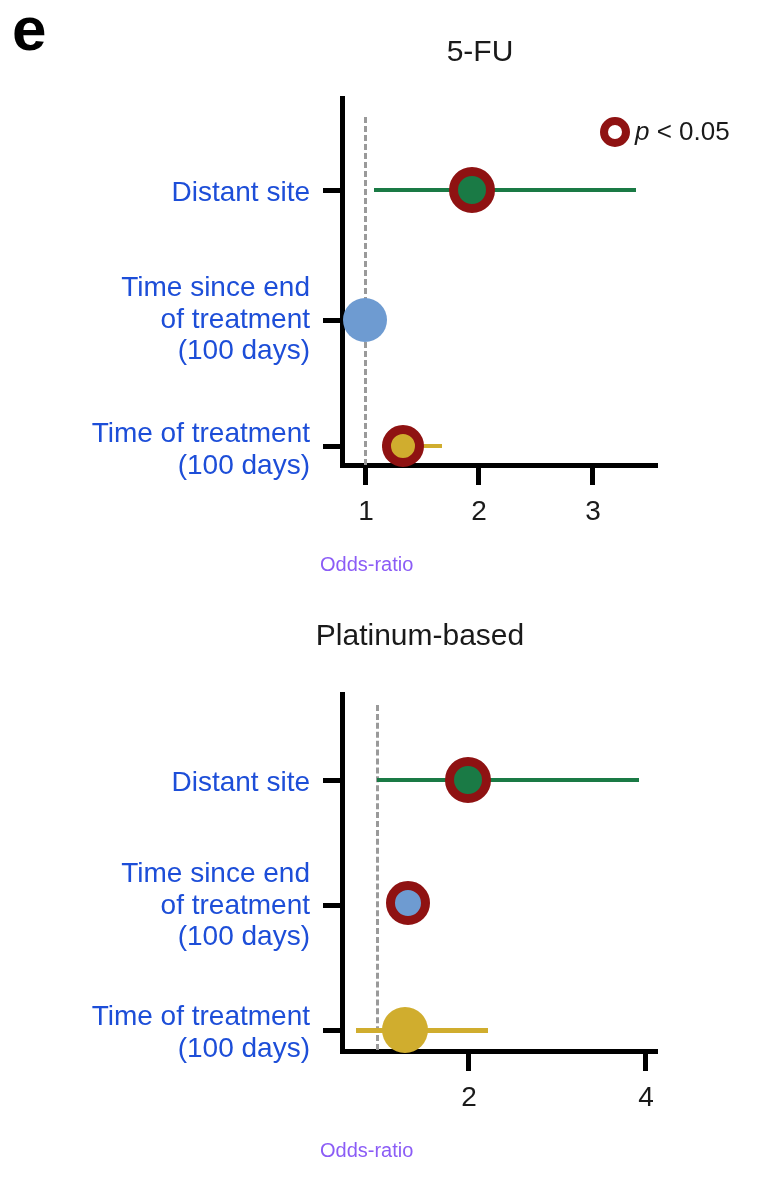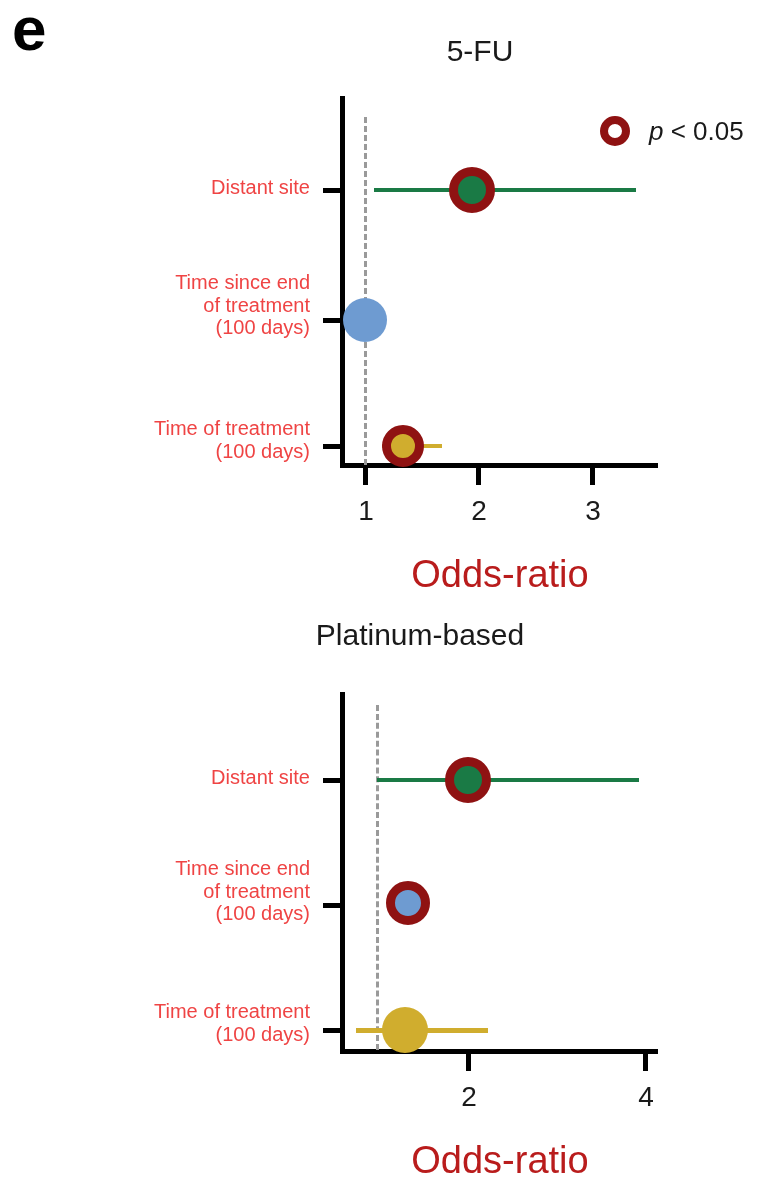--- a/index.html
+++ b/index.html
@@ -114,42 +114,42 @@
     box-sizing: border-box;
   }
   .marker.sig {
     border: 9px solid #8f1212;
   }
 
   
   .ylabel {
     position: absolute;
     text-align: right;
+    font-size: 28px;
+    line-height: 1.13;
+    color: #1d4ed8;
+    font-family: "Liberation Sans", sans-serif;
+    white-space: pre-line;
+  }
+
+  
+  .axis-title-x {
+    position: absolute;
     font-size: 20px;
-    line-height: 1.13;
-    color: #ef4444;
-    font-family: "Liberation Sans", sans-serif;
-    white-space: pre-line;
-  }
-
-  
-  .axis-title-x {
-    position: absolute;
-    font-size: 38px;
-    text-align: center;
     width: 360px;
-    color: #b91c1c;
+    color: #8b5cf6;
     font-family: "Liberation Sans", sans-serif;
   }
 
   
   .legend {
     position: absolute;
     display: flex;
-    gap: 19px;
+    align-items: center;
+    gap: 5px;
   }
   .legend-ring {
     width: 30px;
     height: 30px;
     border-radius: 50%;
     border: 8px solid #8f1212;
     box-sizing: border-box;
     background: #ffffff;
   }
   .legend-text {

